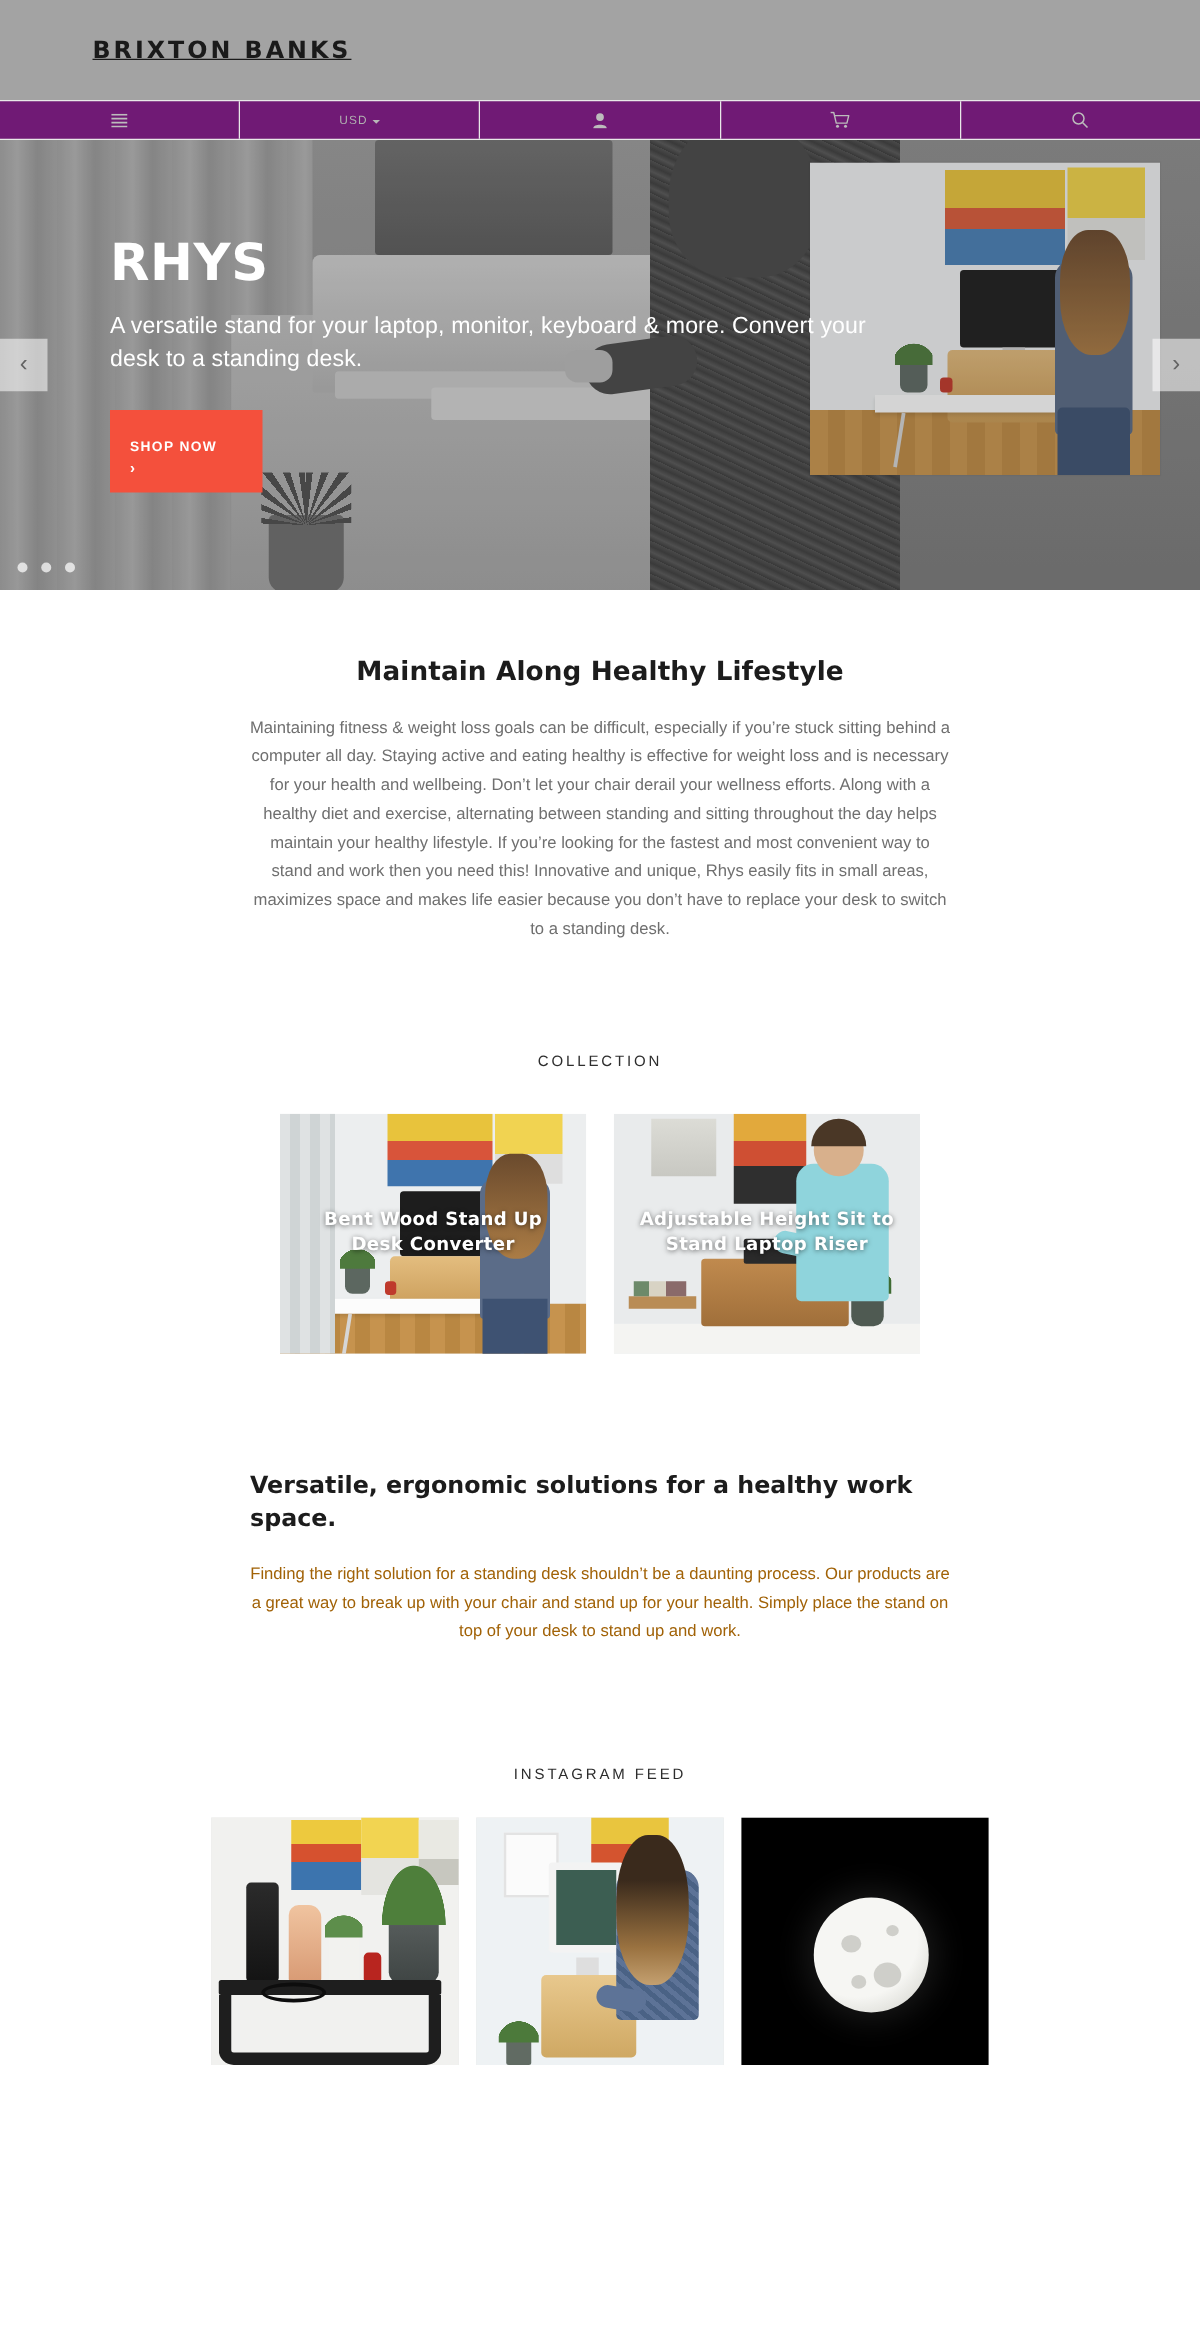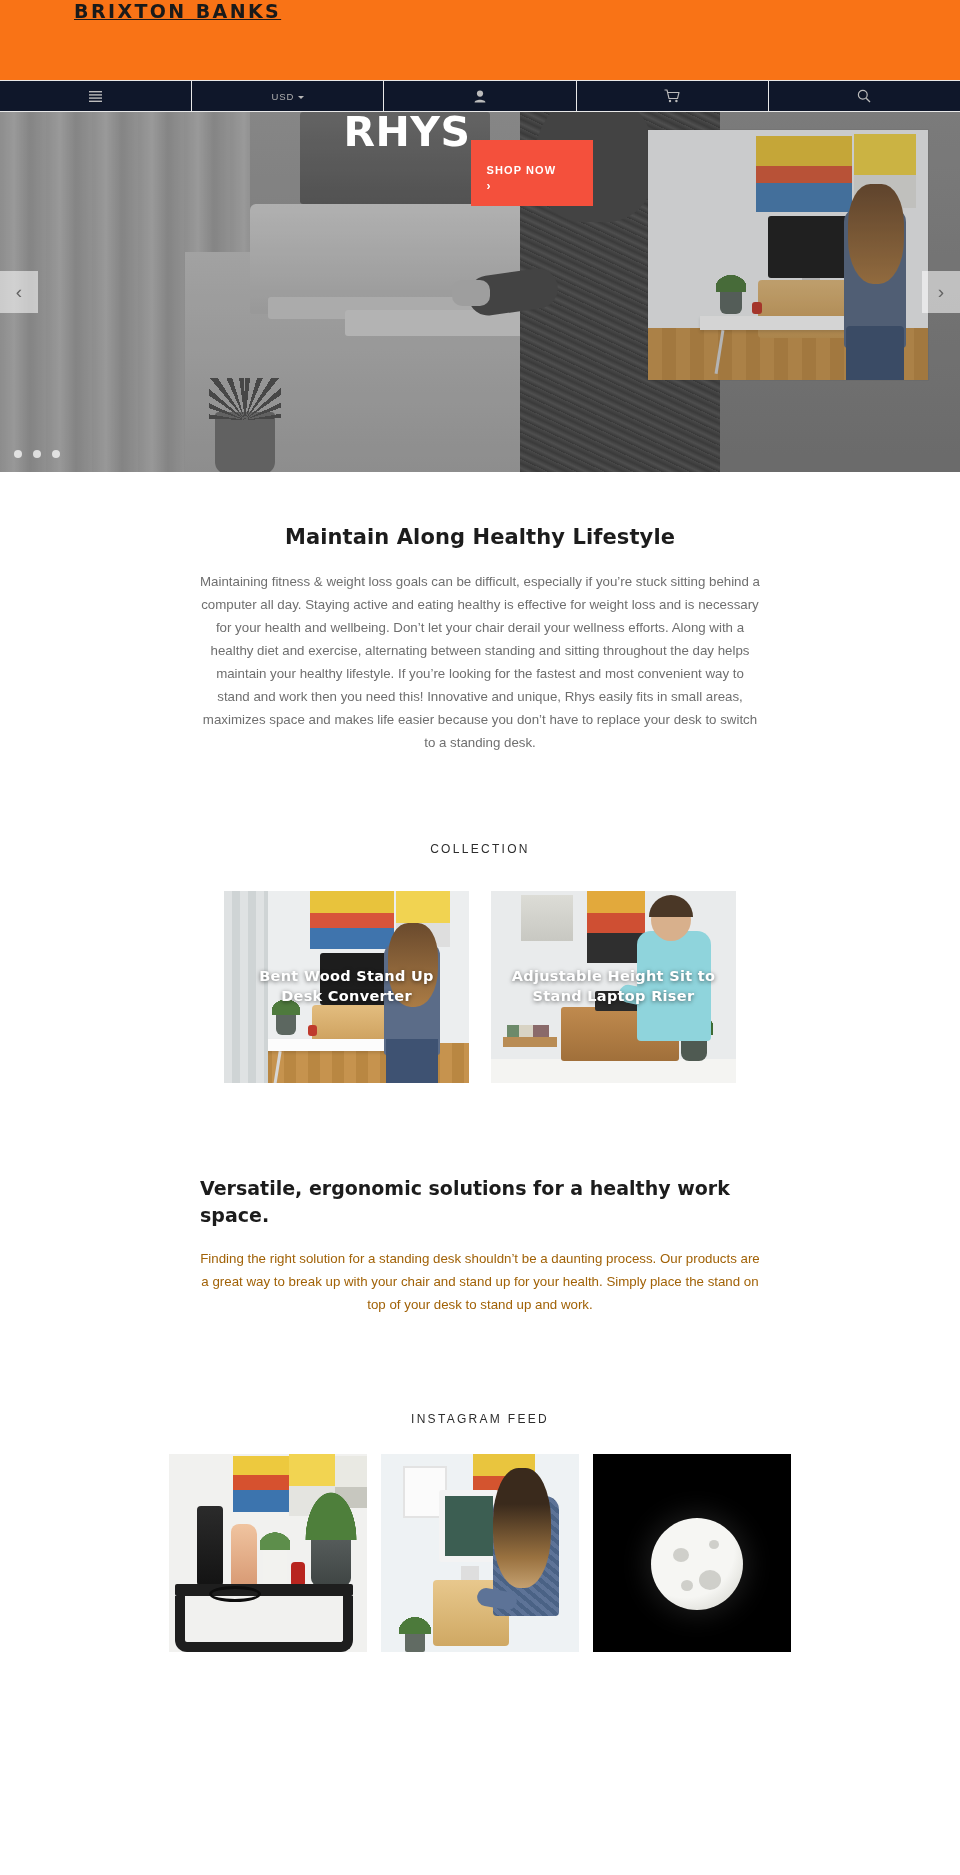--- a/index.html
+++ b/index.html
@@ -8,40 +8,40 @@
     background: #ffffff;
     font-family: "Liberation Sans", sans-serif;
     -webkit-font-smoothing: antialiased;
   }
   body { width: 960px; overflow-x: hidden; }
 
   
   .site-header {
     height: 80px;
     display: flex;
-    align-items: flex-start;
+    align-items: center;
     padding: 0 0 0 74px;
-    background: #f97316;
+    background: #a3a3a3;
   }
   .logo {
     font-family: "DejaVu Sans", sans-serif;
     font-size: 19px;
     font-weight: 700;
     letter-spacing: 2.4px;
     color: #1a1a1a;
     text-transform: uppercase;
   }
 
   
   .navbar {
     display: flex;
     height: 32px;
     border-top: 1px solid #e8e8e8;
     border-bottom: 1px solid #e8e8e8;
-    background: #0f172a;
+    background: #701a75;
   }
   .nav-cell {
     flex: 1 1 0;
     display: flex;
     align-items: center;
     justify-content: center;
     border-right: 1px solid #e8e8e8;
     color: #b9b9b9;
     position: relative;
   }
@@ -227,21 +227,21 @@
   .hero-overlay {
     position: absolute; inset: 0;
     background: rgba(40,40,40,.18);
   }
   .hero-content {
     position: absolute;
     left: 88px;
     top: 0; bottom: 0;
     width: 760px;
     display: flex;
-    flex-direction: row;
+    flex-direction: column;
     justify-content: center;
     z-index: 4;
   }
   .hero-title {
     font-family: "DejaVu Sans", sans-serif;
     font-size: 41px;
     font-weight: 700;
     color: #fff;
     letter-spacing: 0.5px;
     line-height: 1;
@@ -607,20 +607,21 @@
     <div class="ins-red"></div>
     <div class="ins-person-body"></div>
     <div class="ins-person-jeans"></div>
     <div class="ins-person-hair"></div>
   </div>
 
   <div class="hero-overlay"></div>
 
   <div class="hero-content">
     <h1 class="hero-title">RHYS</h1>
+    <p class="hero-sub">A versatile stand for your laptop, monitor, keyboard &amp; more. Convert your desk to a standing desk.</p>
     <button class="hero-btn">
       <span>SHOP NOW</span>
       <span class="chev">›</span>
     </button>
   </div>
 
   <button class="hero-arrow left">‹</button>
   <button class="hero-arrow right">›</button>
 
   <div class="hero-dots">

